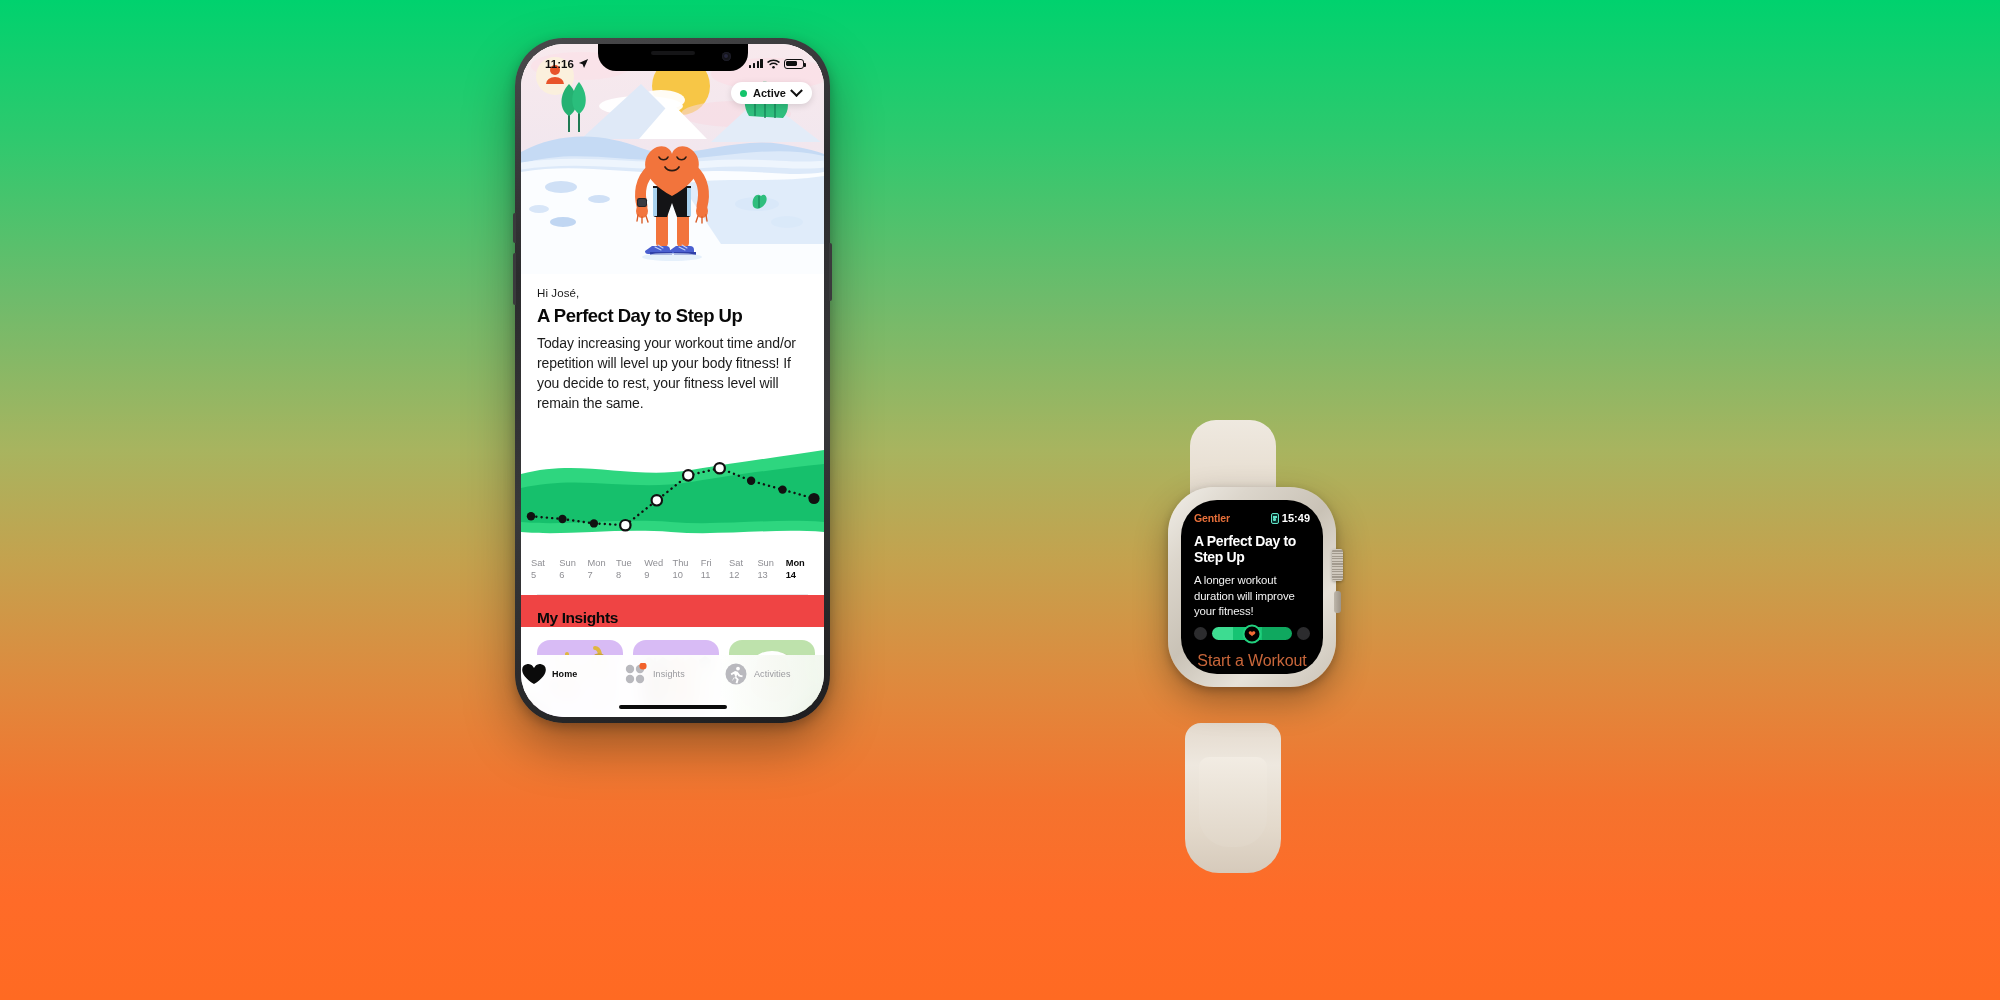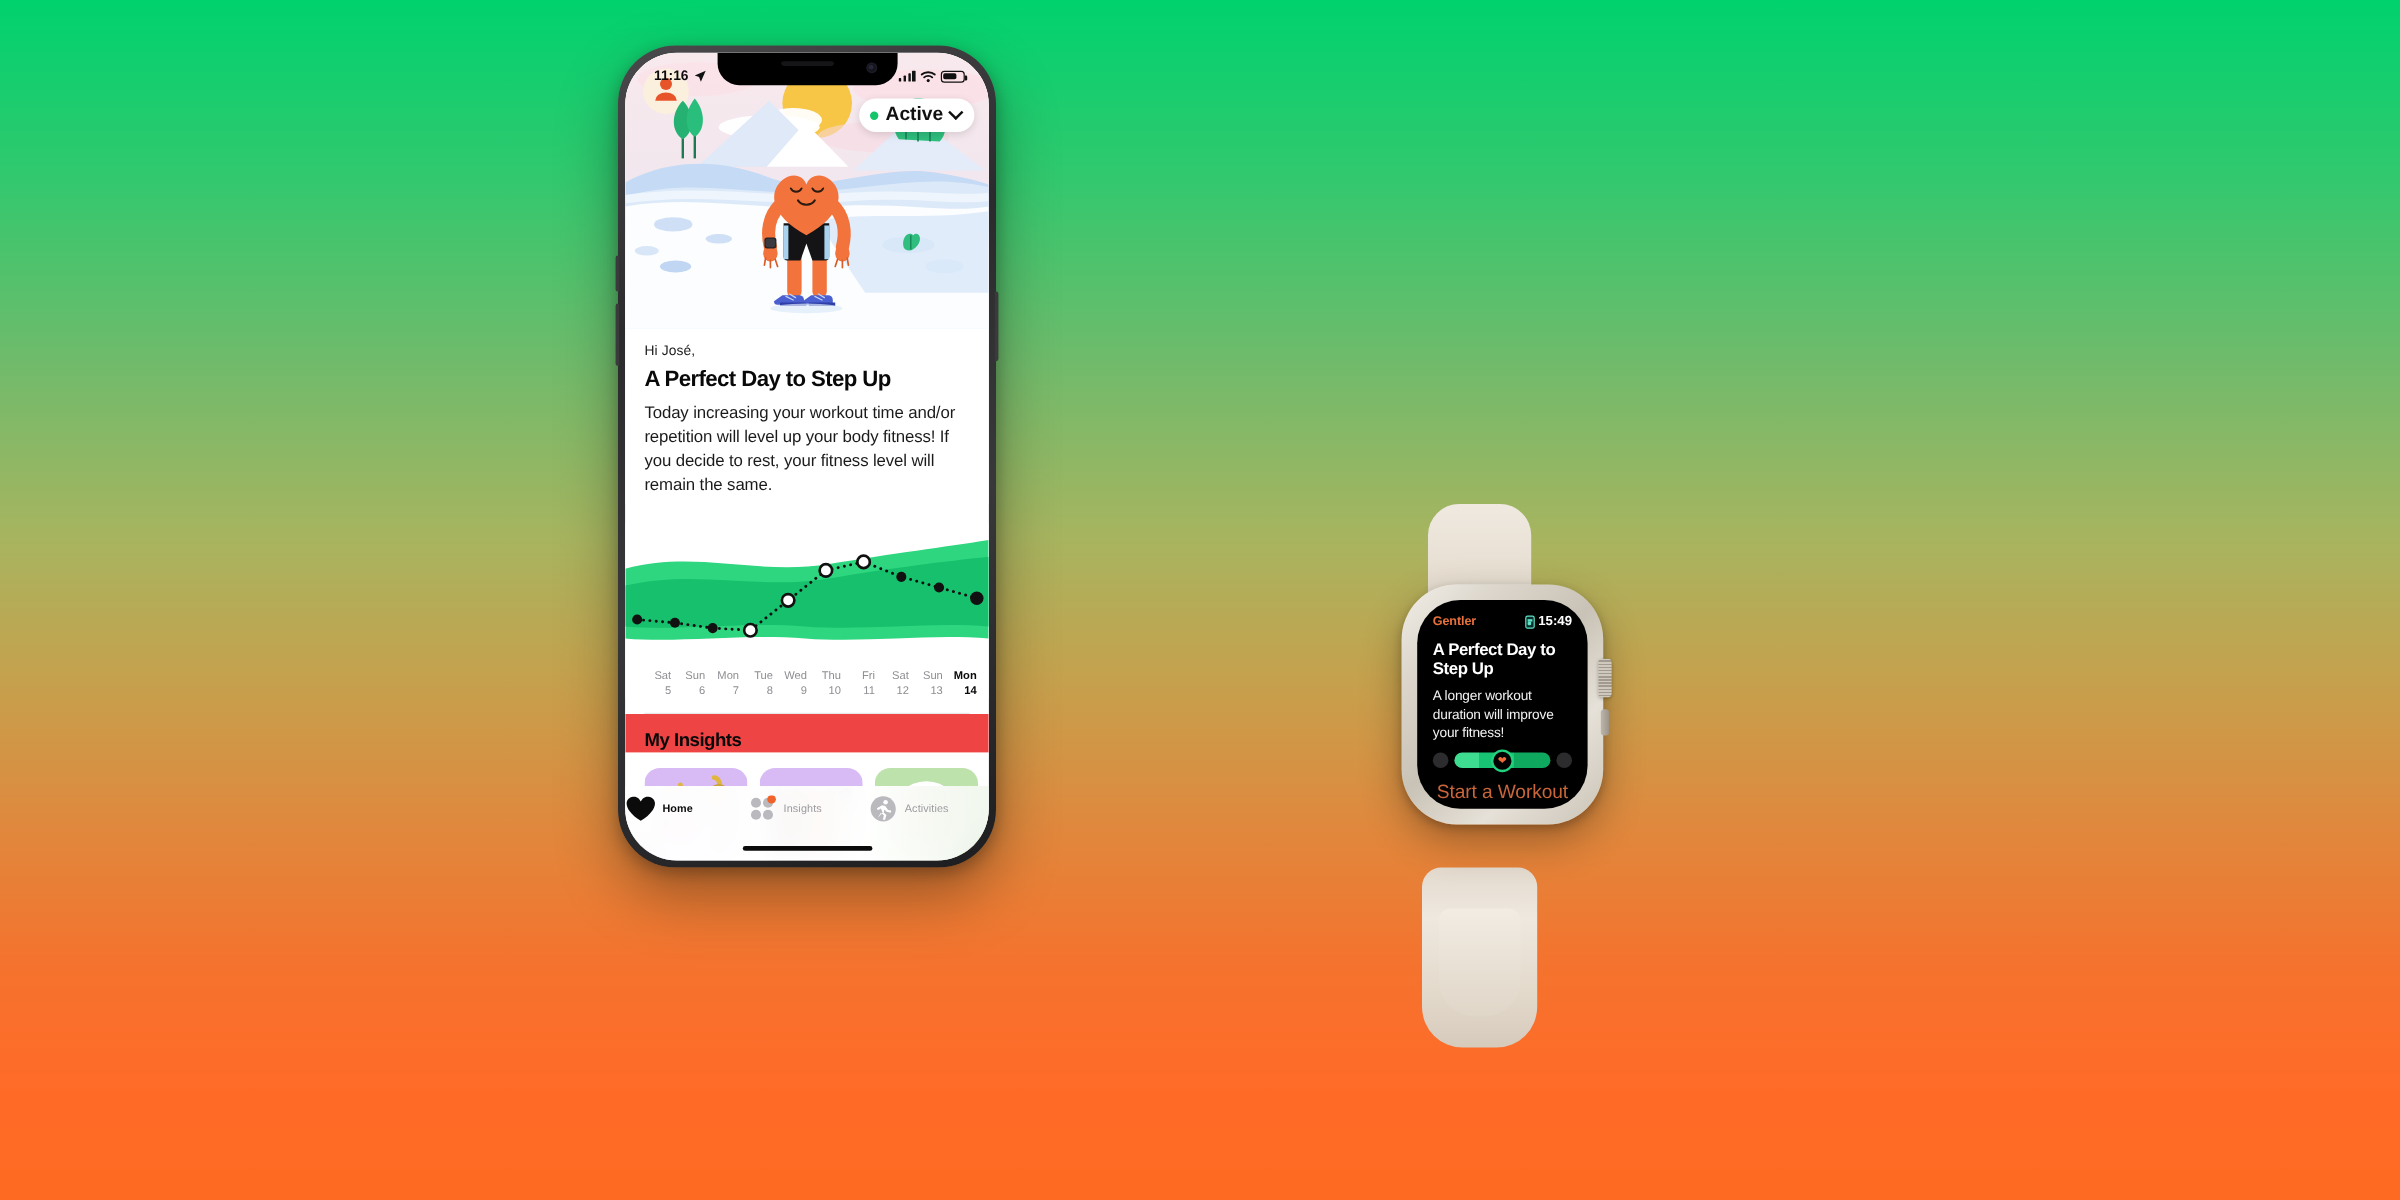--- a/index.html
+++ b/index.html
@@ -58,37 +58,37 @@
 
   .scroll{position:absolute;inset:0;border-radius:43px;overflow:hidden;background:#fff;}
 
   
   .hero{position:relative;height:230px;background:linear-gradient(180deg,#f7e9ec 0%,#f6e6ea 18%,#f2e6ec 38%,#eef0f6 60%,#f6f9fd 100%);overflow:hidden;}
   .hero svg{position:absolute;inset:0;width:100%;height:100%;}
   .active-pill{
     position:absolute; right:12px; top:38px; z-index:20;
     background:#fff;border-radius:17px;padding:5px 11px 5px 9px;
     display:flex;align-items:center;gap:6px;
-    font-size:16px;font-weight:bold;color:#111;
+    font-size:11px;font-weight:bold;color:#111;
     box-shadow:0 2px 7px rgba(0,0,0,.13);
   }
   .active-dot{width:7px;height:7px;border-radius:50%;background:#14C46B;}
   .chev{width:9px;height:9px;border-right:2px solid #111;border-bottom:2px solid #111;transform:rotate(45deg) translate(-2px,-2px);}
 
   
   .txt{padding:13px 16px 6px 16px;background:#fff;}
   .greet{font-size:11.5px;color:#1a1a1a;margin-bottom:6px;letter-spacing:.1px;}
   .h1{font-size:18.5px;font-weight:bold;color:#090909;letter-spacing:-.5px;line-height:1.14;margin-bottom:8px;}
   .body{font-size:14px;line-height:1.42;color:#1b1b1b;letter-spacing:-.1px;}
 
   
   .chart-wrap{position:relative;height:115px;margin-top:16px;background:#fff;}
   .chart-wrap svg{position:absolute;inset:0;width:100%;height:100%;}
   .xaxis{display:flex;padding:6px 10px 0 10px;background:#fff;}
-  .xaxis .d{flex:1;text-align:right;font-size:9.3px;color:#8e8e93;line-height:1.35;}
+  .xaxis .d{flex:1;text-align:left;font-size:9.3px;color:#8e8e93;line-height:1.35;}
   .xaxis .d.on{color:#0a0a0a;font-weight:bold;}
   .divider{height:1px;background:#e7e7ea;margin:12px 16px 0 16px;}
 
   
   .ins{padding:14px 16px 0 16px;background:#ef4444;}
   .ins h2{font-size:15.5px;font-weight:bold;color:#090909;letter-spacing:-.4px;}
   .cards{display:flex;gap:10px;margin-top:13px;overflow:hidden;padding-left:16px;}
   .card{flex:0 0 86px;height:74px;border-radius:13px;position:relative;overflow:hidden;}
   .card svg{position:absolute;inset:0;width:100%;height:100%;}
 

